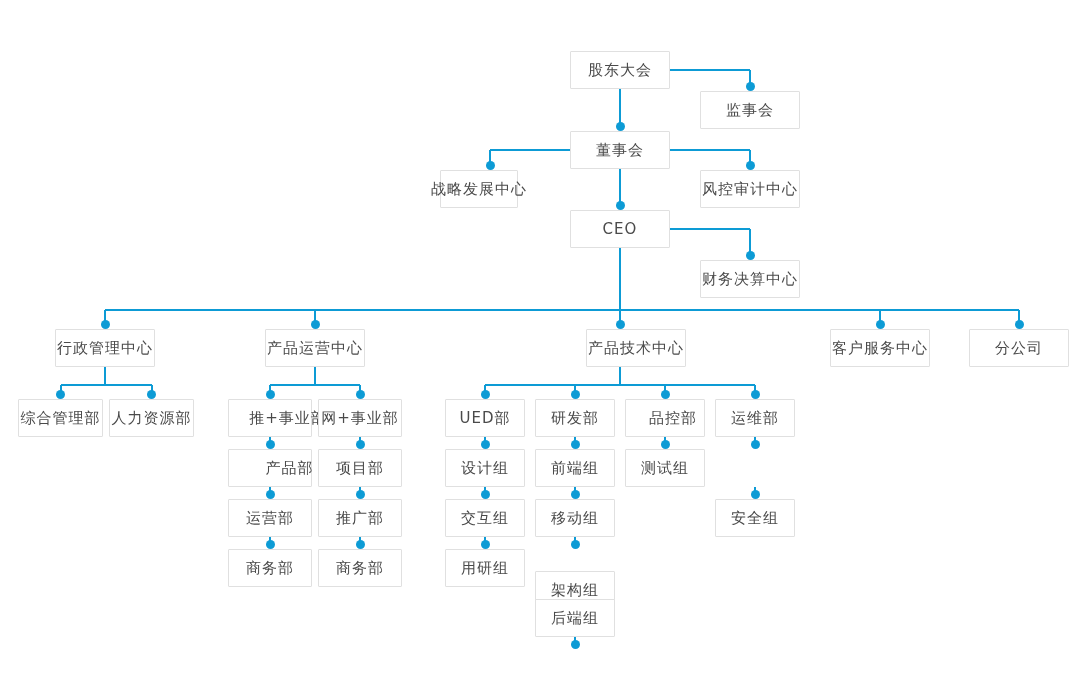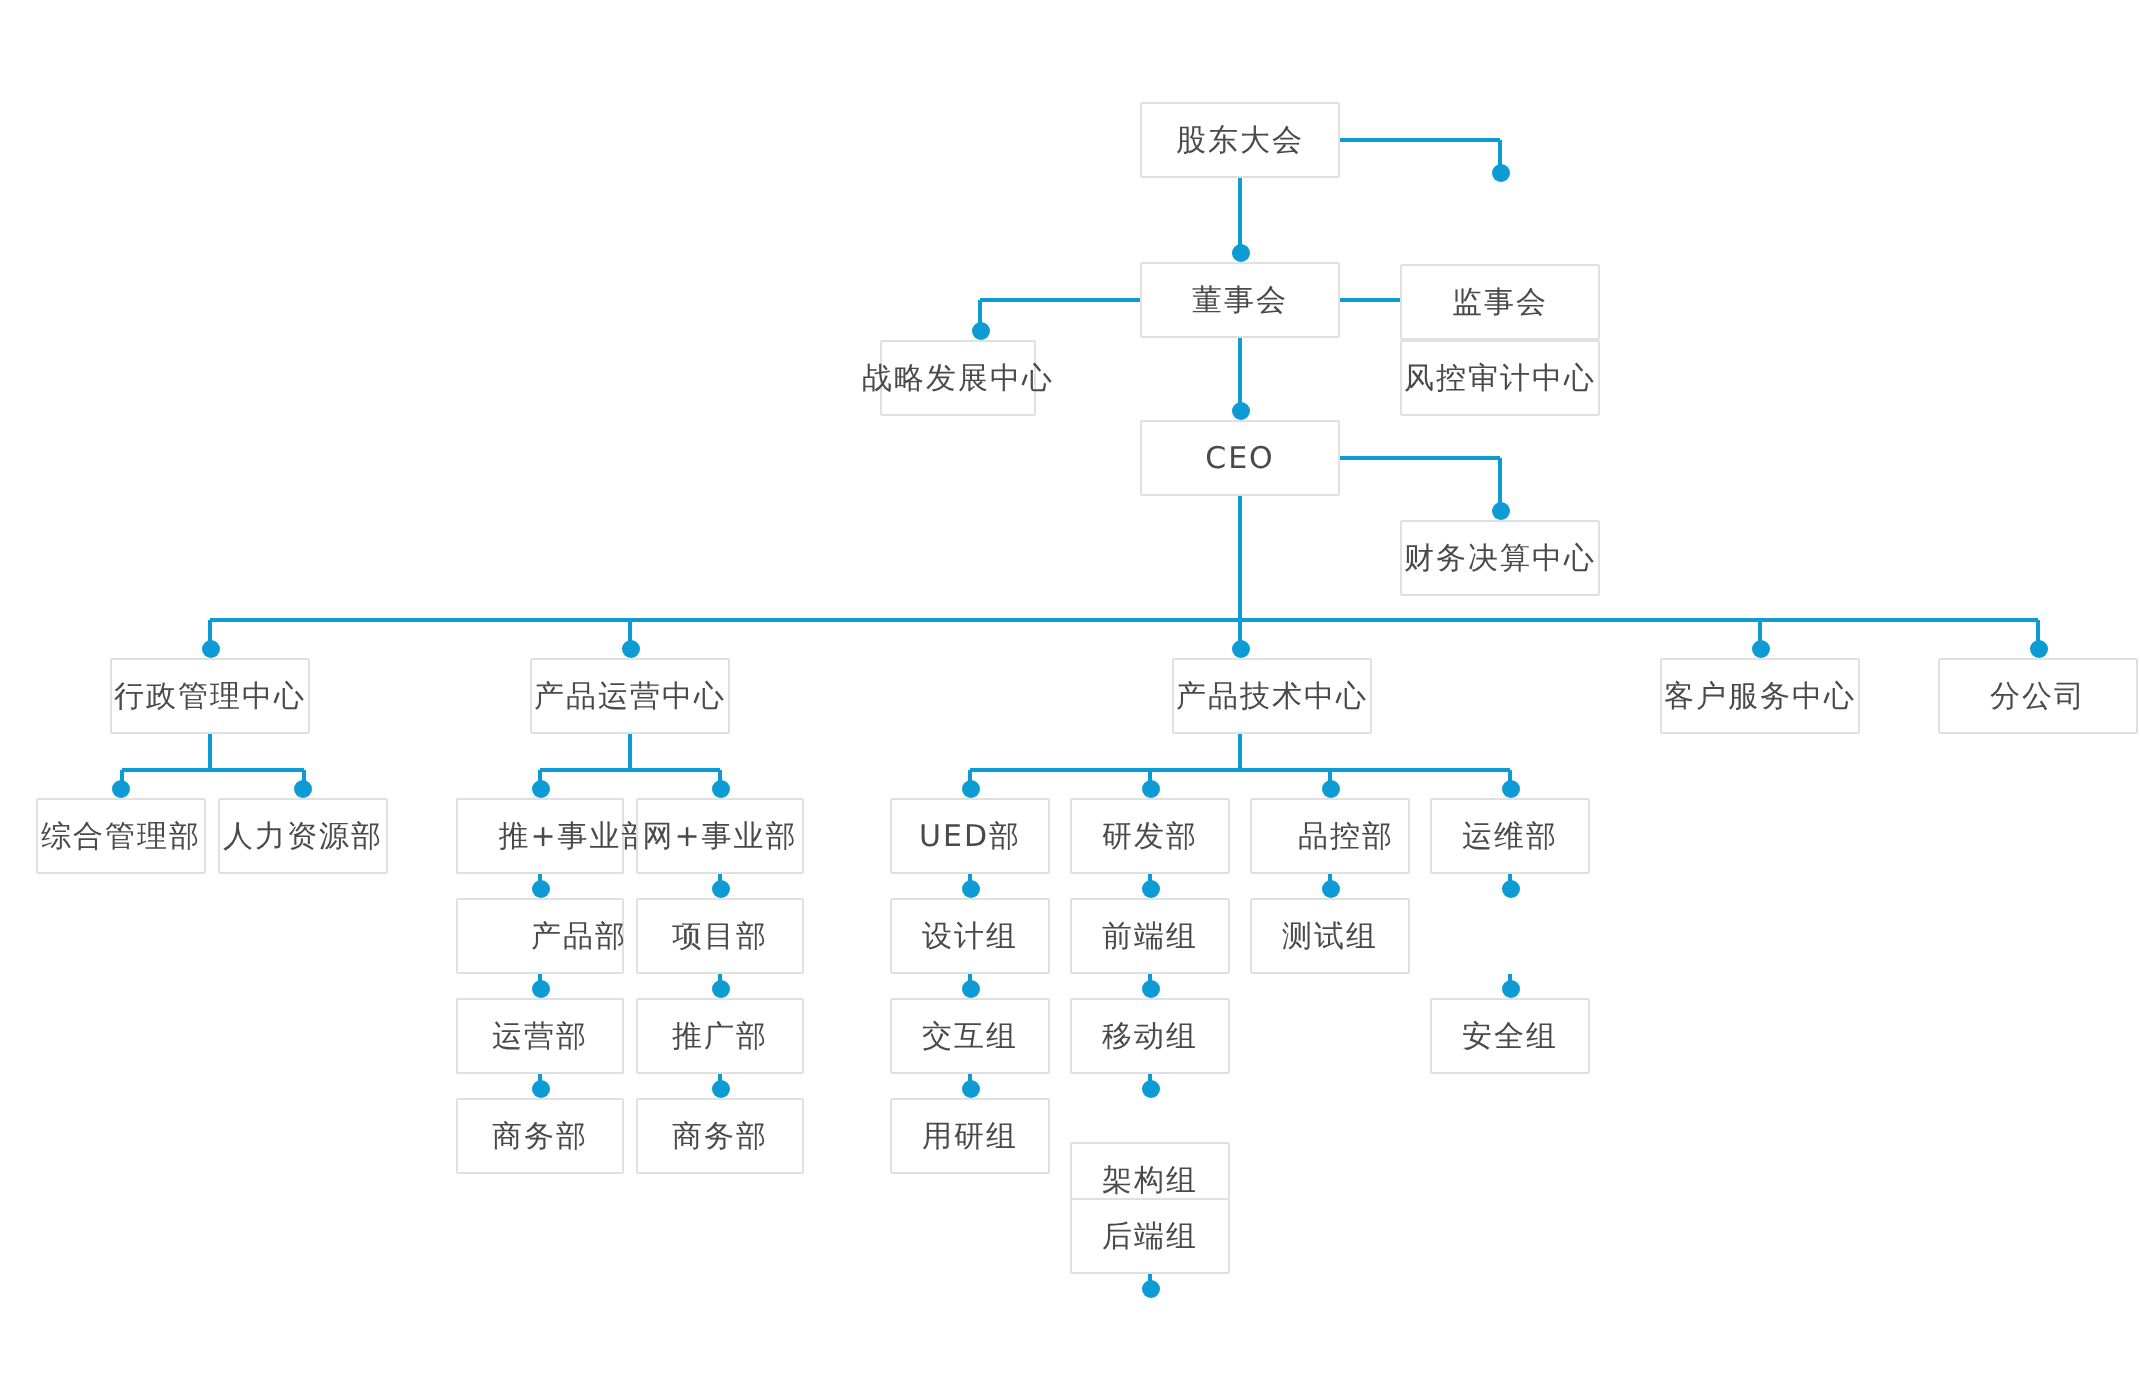--- a/index.html
+++ b/index.html
@@ -117,21 +117,21 @@
     <div class="dot" style="left: 570.5px; top: 639.5px;"></div>
     <div class="line" style="left: 664px; top: 437px; width: 2px; height: 8px;"></div>
     <div class="dot" style="left: 660.5px; top: 439.5px;"></div>
     <div class="line" style="left: 754px; top: 437px; width: 2px; height: 8px;"></div>
     <div class="dot" style="left: 750.5px; top: 439.5px;"></div>
     <div class="line" style="left: 754px; top: 487px; width: 2px; height: 8px;"></div>
     <div class="dot" style="left: 750.5px; top: 489.5px;"></div>
     <div class="node" style="left: 570px; top: 51px; width: 100px; height: 38px;">
       <span>股东大会</span>
     </div>
-    <div class="node" style="left: 700px; top: 91px; width: 100px; height: 38px; margin-top: 41px;">
+    <div class="node" style="left: 700px; top: 91px; width: 100px; height: 38px;">
       <span>监事会</span>
     </div>
     <div class="node" style="left: 570px; top: 131px; width: 100px; height: 38px;">
       <span>董事会</span>
     </div>
     <div class="node" style="left: 440px; top: 170px; width: 78px; height: 38px; justify-content: center;">
       <span>战略发展中心</span>
     </div>
     <div class="node" style="left: 700px; top: 170px; width: 100px; height: 38px;">
       <span>风控审计中心</span>

